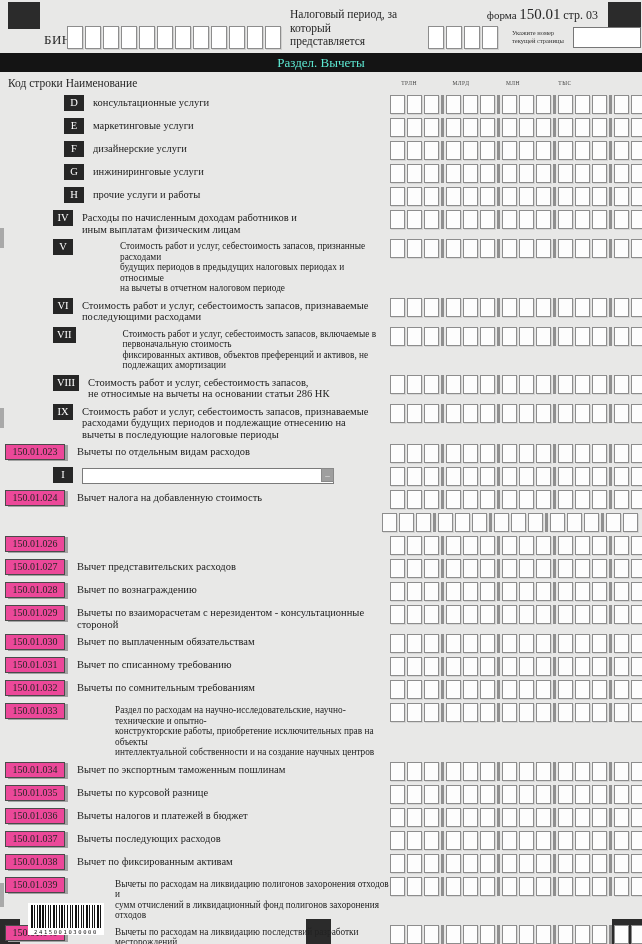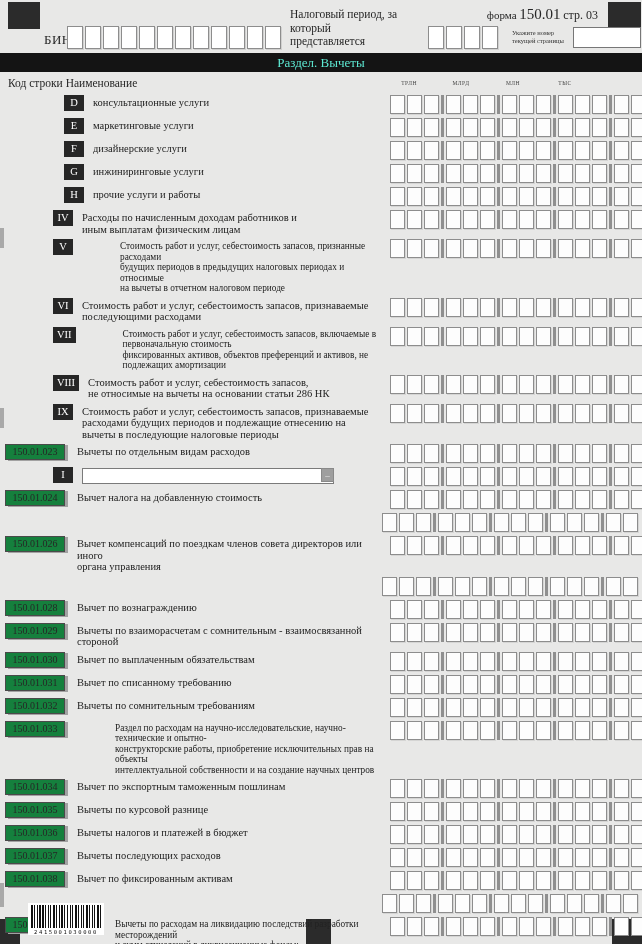--- a/index.html
+++ b/index.html
@@ -31,21 +31,21 @@
   .scale span:nth-child(4){left:550px;}
   
   .rows{position:absolute;left:0;top:95px;width:642px;}
   .row{display:flex;align-items:flex-start;margin-bottom:4px;}
   .row-left{display:flex;align-items:flex-start;width:390px;flex:none;box-sizing:border-box;}
   .indent-letter .row-left{padding-left:64px;}
   .indent-roman  .row-left{padding-left:53px;}
   .indent-code   .row-left{padding-left:5px;}
   .badge{background:#262626;color:#fff;font-size:10.5px;height:14px;line-height:14px;
          padding:1px 4px;min-width:12px;text-align:center;flex:none;margin-right:9px;}
-  .codebox{width:58px;height:14px;line-height:14px;font-size:10px;text-align:center;background:#15803d;
+  .codebox{width:58px;height:14px;line-height:14px;font-size:10px;text-align:center;background:#ec4899;
            border:1px solid #4a4a4a;box-shadow:3px 1px 0 #a2a2a2;flex:none;margin-right:12px;}
   .rowlabel{font-size:10.5px;line-height:11.5px;padding-top:2px;white-space:pre-line;color:#222;}
   .rowlabel.small{font-size:9.3px;line-height:10.5px;margin-left:38px;}
   .selectbox{width:250px;height:14px;background:#fff;border:1px solid #7a7a7a;position:relative;margin-top:1px;}
   .selectbtn{position:absolute;right:-1px;top:-1px;width:13px;height:14px;background:#9e9e9e;border:1px solid #898989;
              color:#efefef;font-size:9px;line-height:13px;text-align:center;box-sizing:border-box;}
   .strip{display:flex;align-items:flex-start;margin-left:auto;margin-right:2px;flex:none;}
   .cell{width:13px;height:17px;background:#fdfdfd;border:1px solid #8d8d8d;margin-right:2px;
         box-shadow:1px 1px 0 rgba(0,0,0,.08);flex:none;}
   .sep{width:3px;height:19px;background:#8f8f8f;margin-right:2px;flex:none;}
@@ -503,45 +503,47 @@
           <div class="cell"></div>
           <div class="cell"></div>
           <div class="sep"></div>
           <div class="cell"></div>
           <div class="cell"></div>
         </div>
       </div>
       <div class="row indent-code">
         <div class="row-left">
           <div class="codebox">150.01.026</div>
-          <div class="rowlabel">Вычет компенсаций по поездкам членов совета директоров или иного
-органа управления</div>
-        </div>
-        <div class="strip">
-          <div class="cell"></div>
-          <div class="cell"></div>
-          <div class="cell"></div>
-          <div class="sep"></div>
-          <div class="cell"></div>
-          <div class="cell"></div>
-          <div class="cell"></div>
-          <div class="sep"></div>
-          <div class="cell"></div>
-          <div class="cell"></div>
-          <div class="cell"></div>
-          <div class="sep"></div>
-          <div class="cell"></div>
-          <div class="cell"></div>
-          <div class="cell"></div>
-          <div class="sep"></div>
-          <div class="cell"></div>
-          <div class="cell"></div>
-        </div>
-      </div>
-      <div class="row indent-code">
+        </div>
+        <div class="strip">
+          <div class="cell"></div>
+          <div class="cell"></div>
+          <div class="cell"></div>
+          <div class="sep"></div>
+          <div class="cell"></div>
+          <div class="cell"></div>
+          <div class="cell"></div>
+          <div class="sep"></div>
+          <div class="cell"></div>
+          <div class="cell"></div>
+          <div class="cell"></div>
+          <div class="sep"></div>
+          <div class="cell"></div>
+          <div class="cell"></div>
+          <div class="cell"></div>
+          <div class="sep"></div>
+          <div class="cell"></div>
+          <div class="cell"></div>
+        </div>
+      </div>
+      <div class="row indent-code">
+        <div class="row-left">
+          <div class="codebox">150.01.027</div>
+          <div class="rowlabel">Вычет представительских расходов</div>
+        </div>
         <div class="strip">
           <div class="cell"></div>
           <div class="cell"></div>
           <div class="cell"></div>
           <div class="sep"></div>
           <div class="cell"></div>
           <div class="cell"></div>
           <div class="cell"></div>
           <div class="sep"></div>
           <div class="cell"></div>
@@ -578,21 +580,21 @@
           <div class="cell"></div>
           <div class="cell"></div>
           <div class="sep"></div>
           <div class="cell"></div>
           <div class="cell"></div>
         </div>
       </div>
       <div class="row indent-code">
         <div class="row-left">
           <div class="codebox">150.01.029</div>
-          <div class="rowlabel">Вычеты по взаиморасчетам с сомнительным - взаимосвязанной стороной</div>
+          <div class="rowlabel">Вычеты по взаиморасчетам с нерезидентом - консультационные стороной</div>
         </div>
         <div class="strip">
           <div class="cell"></div>
           <div class="cell"></div>
           <div class="cell"></div>
           <div class="sep"></div>
           <div class="cell"></div>
           <div class="cell"></div>
           <div class="cell"></div>
           <div class="sep"></div>
@@ -838,20 +840,25 @@
           <div class="sep"></div>
           <div class="cell"></div>
           <div class="cell"></div>
           <div class="cell"></div>
           <div class="sep"></div>
           <div class="cell"></div>
           <div class="cell"></div>
         </div>
       </div>
       <div class="row indent-code">
+        <div class="row-left">
+          <div class="codebox">150.01.039</div>
+          <div class="rowlabel small">Вычеты по расходам на ликвидацию полигонов захоронения отходов и
+сумм отчислений в ликвидационный фонд полигонов захоронения отходов</div>
+        </div>
         <div class="strip">
           <div class="cell"></div>
           <div class="cell"></div>
           <div class="cell"></div>
           <div class="sep"></div>
           <div class="cell"></div>
           <div class="cell"></div>
           <div class="cell"></div>
           <div class="sep"></div>
           <div class="cell"></div>

